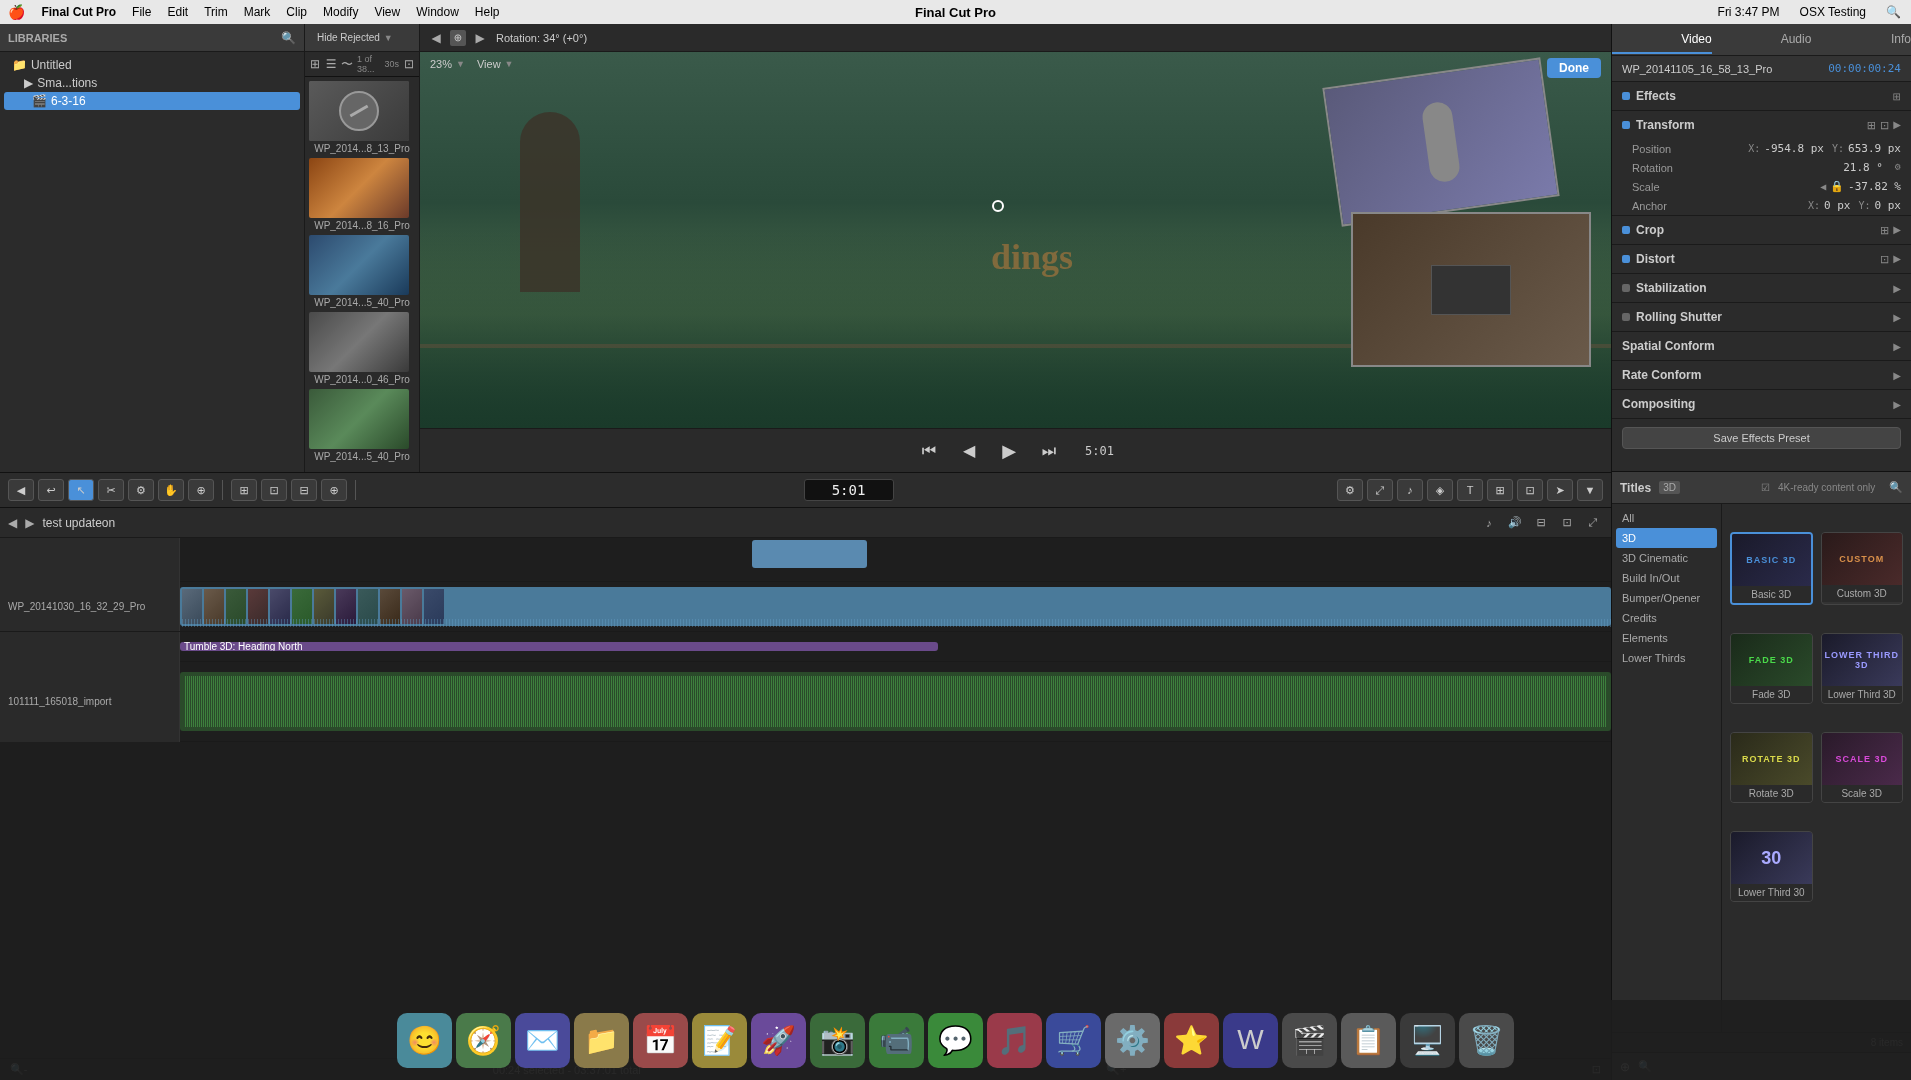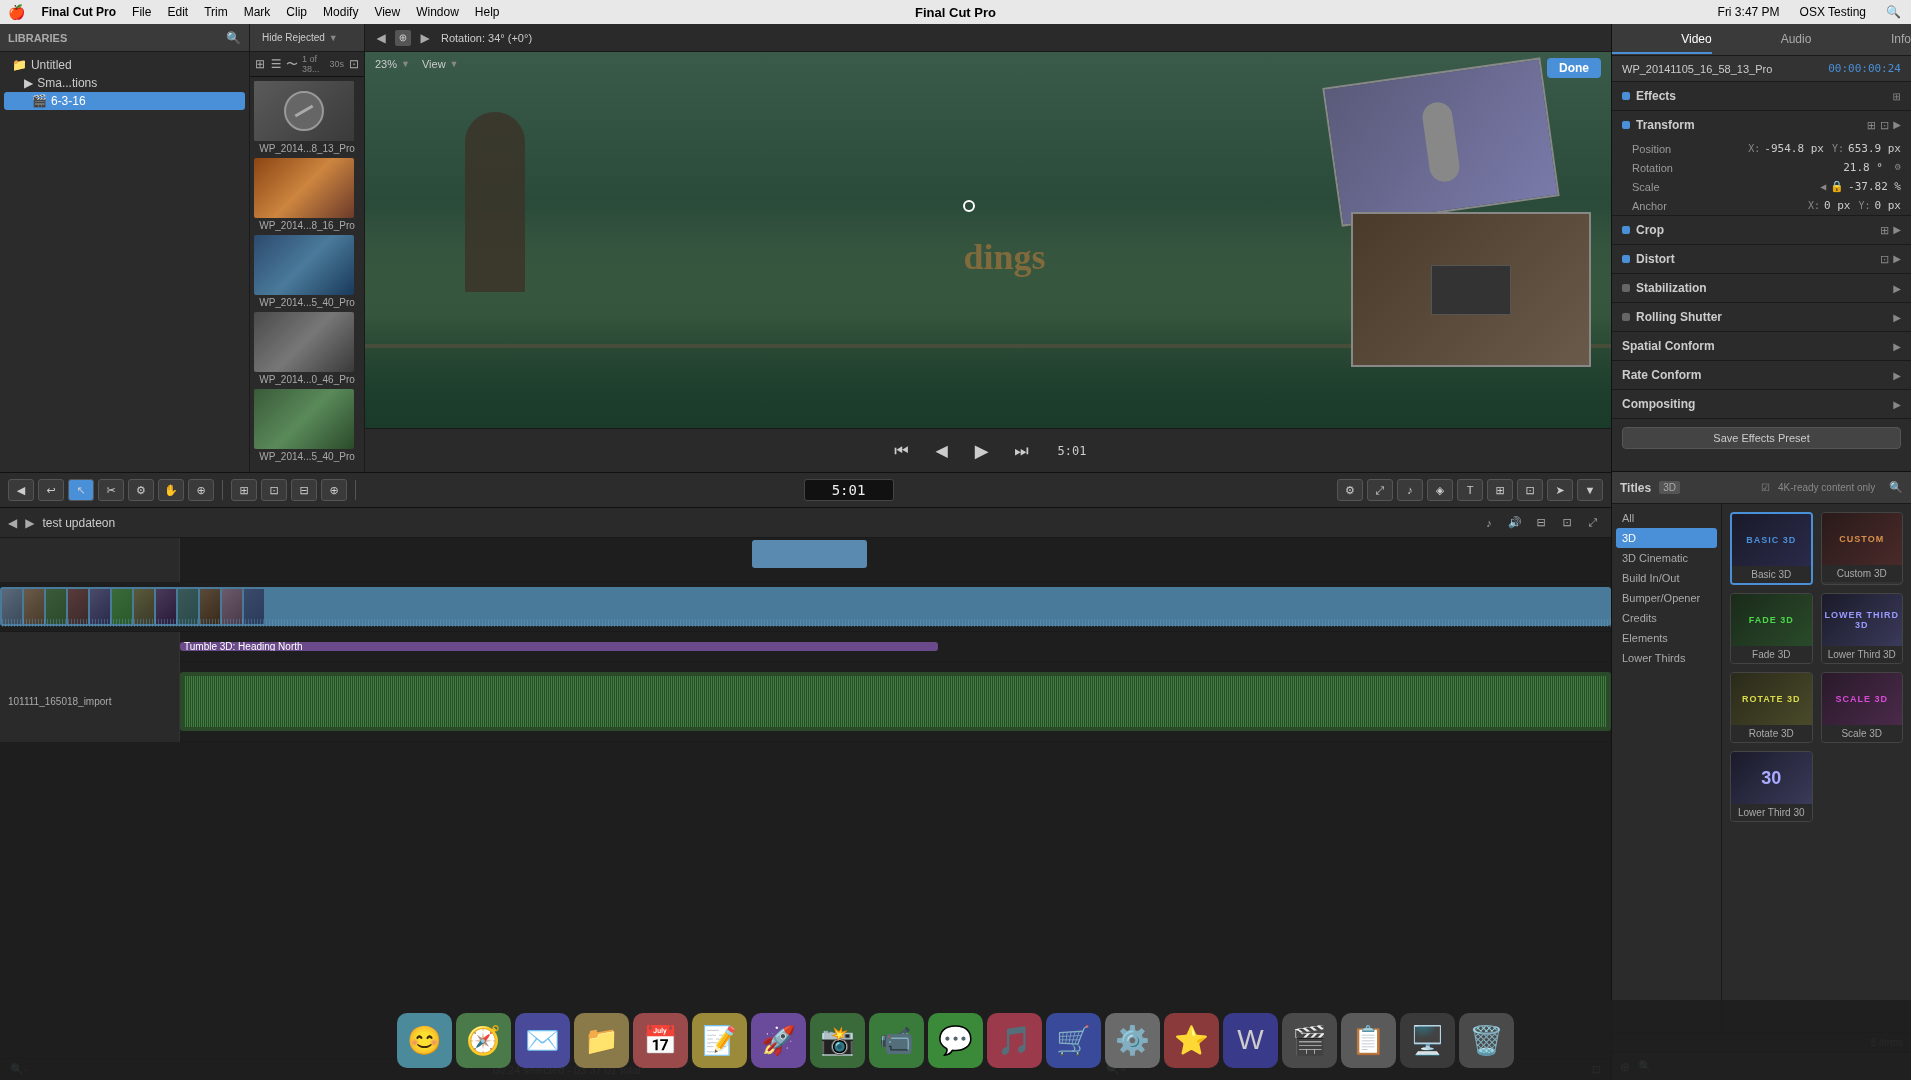--- a/index.html
+++ b/index.html
@@ -62,21 +62,21 @@
       top: 24px;
       left: 0;
       right: 0;
       bottom: 0;
       display: flex;
       flex-direction: column;
     }
 
     
     #libraries-panel {
-      width: 250px;
+      width: 305px;
       background: #2b2b2b;
       border-right: 1px solid #1a1a1a;
       display: flex;
       flex-direction: column;
     }
     #libraries-header {
       height: 28px;
       background: #3a3a3a;
       display: flex;
       align-items: center;
@@ -487,20 +487,21 @@
       overflow-y: auto;
       align-content: start;
     }
     .title-card {
       background: #333;
       border-radius: 4px;
       border: 1px solid #444;
       overflow: hidden;
       cursor: pointer;
       text-align: center;
+      margin-top: 20px;
     }
     .title-card.selected { border: 2px solid #4a90d9; }
     .title-card-thumb {
       height: 52px;
       display: flex;
       align-items: center;
       justify-content: center;
       font-size: 10px;
       font-weight: 700;
       position: relative;
@@ -977,20 +978,23 @@
         <div id="timeline-tracks">
 
           <div class="timeline-track" style="height:44px;">
             <div class="track-header" style="height:44px;"></div>
             <div class="track-content">
               <div class="clip-block connected" style="left:40%; width:8%; background:#5a8ab0;"></div>
             </div>
           </div>
 
           <div class="timeline-track" style="height:50px;">
+            <div class="track-header">
+              <span style="font-size:10px; color:#aaa;">WP_20141030_16_32_29_Pro</span>
+            </div>
             <div class="track-content">
               <div class="clip-block primary" style="left:0; right:0; background:#4a7a9a;">
 
                 <div style="position:absolute; inset:2px; display:flex; gap:2px; overflow:hidden;">
                   <div style="min-width:20px;height:100%;background:linear-gradient(135deg,#5a6a7a,#3a4a5a);"></div>
                   <div style="min-width:20px;height:100%;background:linear-gradient(135deg,#6a5a4a,#4a3a2a);"></div>
                   <div style="min-width:20px;height:100%;background:linear-gradient(135deg,#3a5a3a,#2a4a2a);"></div>
                   <div style="min-width:20px;height:100%;background:linear-gradient(135deg,#5a3a3a,#3a2a2a);"></div>
                   <div style="min-width:20px;height:100%;background:linear-gradient(135deg,#4a4a6a,#2a2a4a);"></div>
                   <div style="min-width:20px;height:100%;background:linear-gradient(135deg,#3a6a3a,#2a5a2a);"></div>

